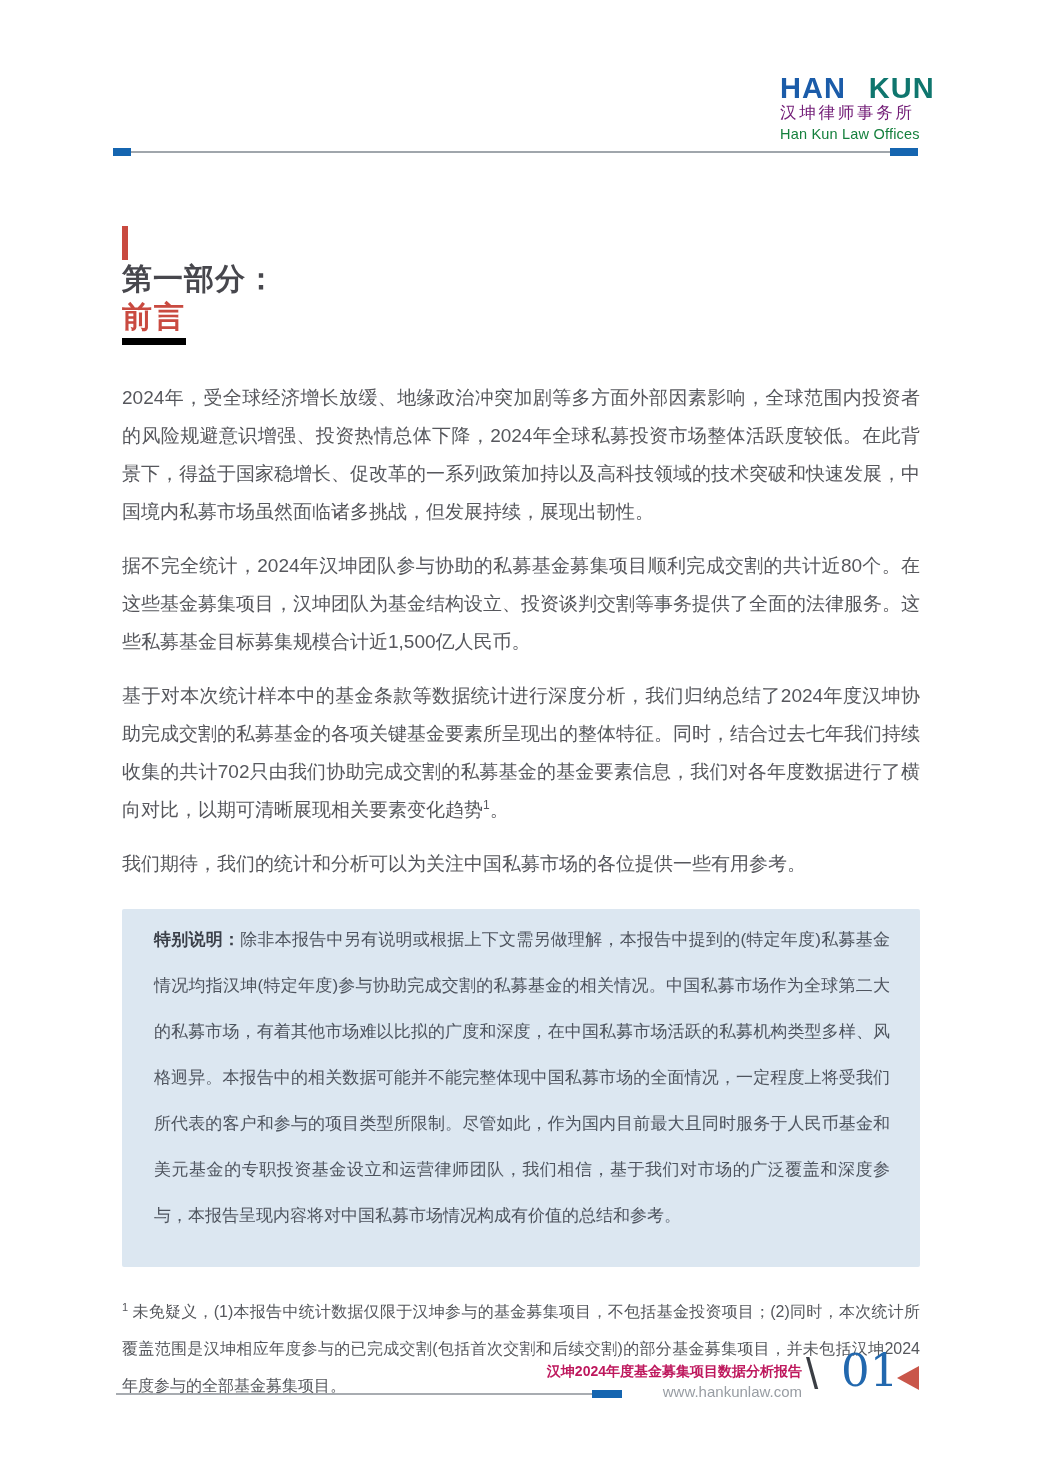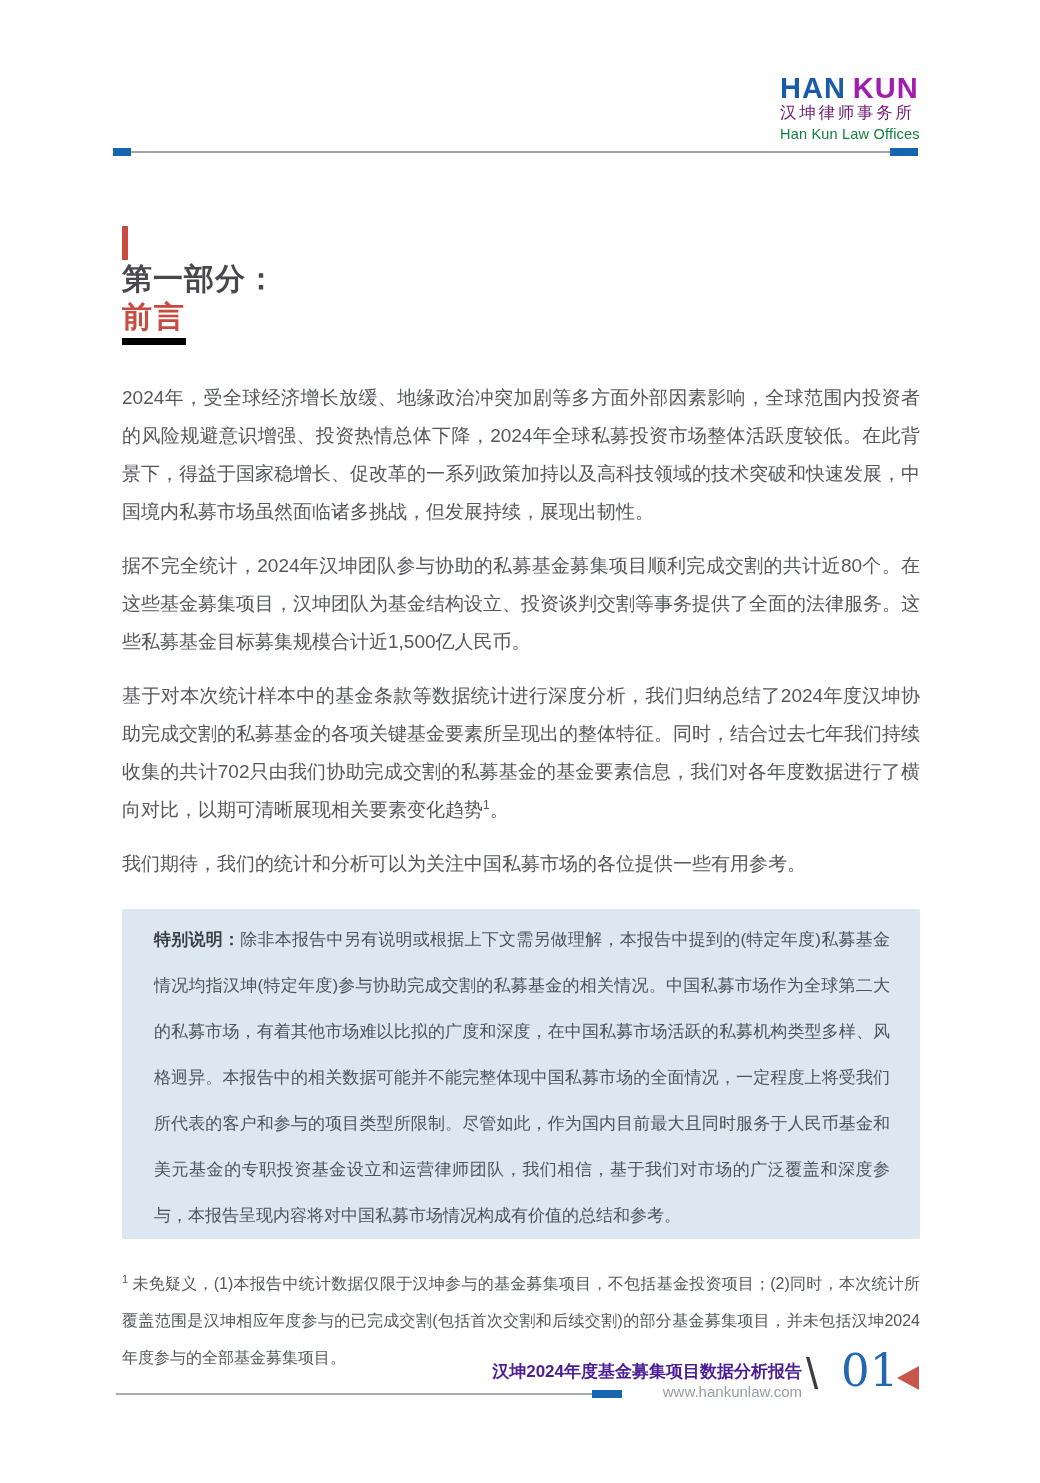--- a/index.html
+++ b/index.html
@@ -20,21 +20,21 @@
     width: 132px;
   }
   .logo-word {
     font-size: 29px;
     font-weight: 800;
     line-height: 1;
     letter-spacing: 1px;
     white-space: nowrap;
   }
   .logo-han { color: #1b5ca9; }
-  .logo-kun { color: #a21caf; margin-left: 7px; }
+  .logo-kun { color: #0f766e; margin-left: 23px; }
   .logo-cn {
     font-size: 16.5px;
     color: #701a75;
     line-height: 1.15;
     text-align: justify;
     text-align-last: justify;
   }
   .logo-en {
     margin-top: 4px;
     font-size: 14.5px;
@@ -96,21 +96,21 @@
     line-height: 38px;
     color: #56575c;
     text-align: justify;
   }
   p.body sup { font-size: 12px; line-height: 0; }
 
   .note-box {
     margin-top: 26px;
     background: #dce7f1;
     border-radius: 2px;
-    padding: 8px 30px 0 32px;
+    padding: 8px 30px 28px 32px;
     font-size: 17px;
     line-height: 46px;
     color: #4e545e;
     text-align: justify;
   }
   .note-label { font-weight: bold; color: #3a3f48; }
 
   .footnote {
     margin-top: 26px;
     font-size: 16px;
@@ -137,23 +137,23 @@
     height: 8px;
     background: #1565b0;
   }
   .footer-meta {
     position: absolute;
     top: 1361px;
     right: 238px;
     text-align: right;
   }
   .footer-title {
-    font-size: 17px;
+    font-size: 14px;
     font-weight: bold;
-    color: #4c1d95;
+    color: #be185d;
     line-height: 21px;
   }
   .footer-site {
     font-size: 15px;
     color: #989da3;
     line-height: 20px;
   }
   .footer-slash {
     position: absolute;
     top: 1352px;

